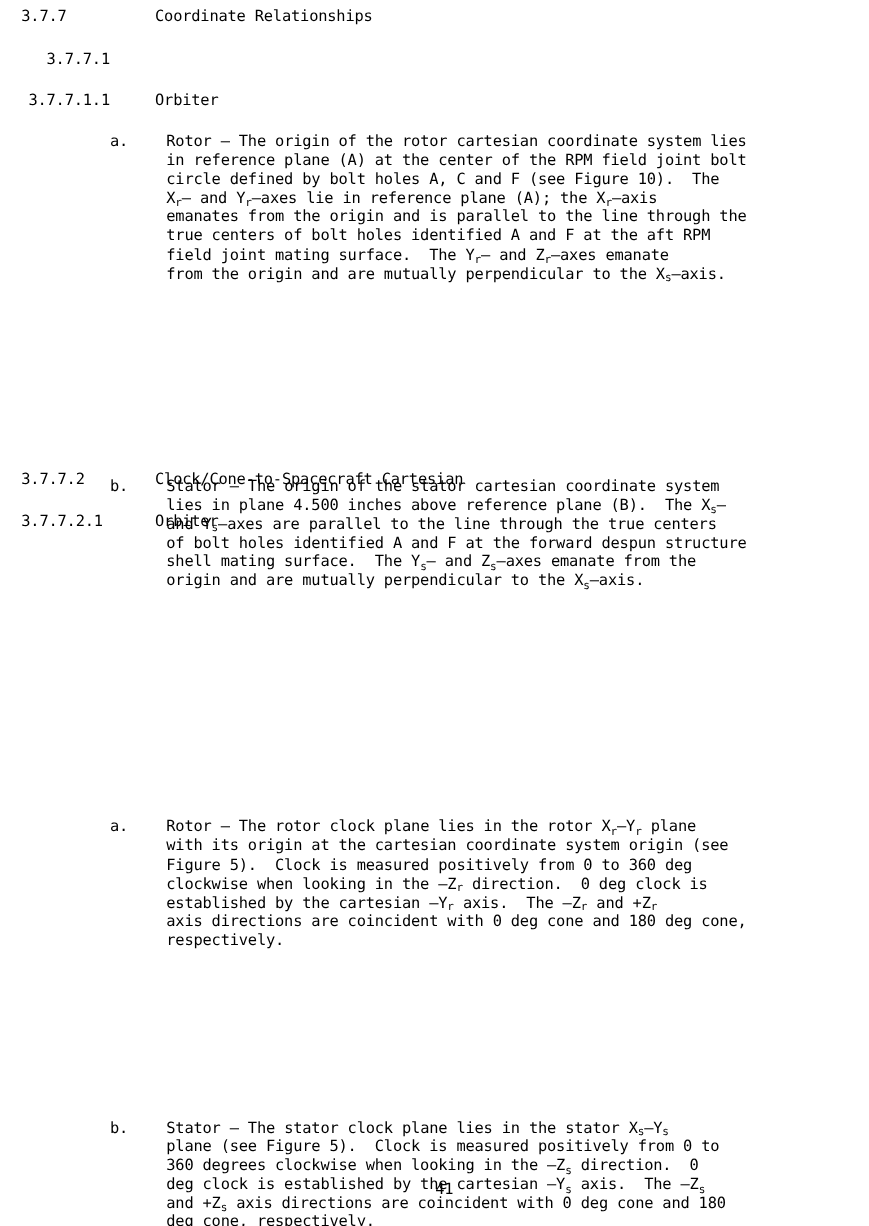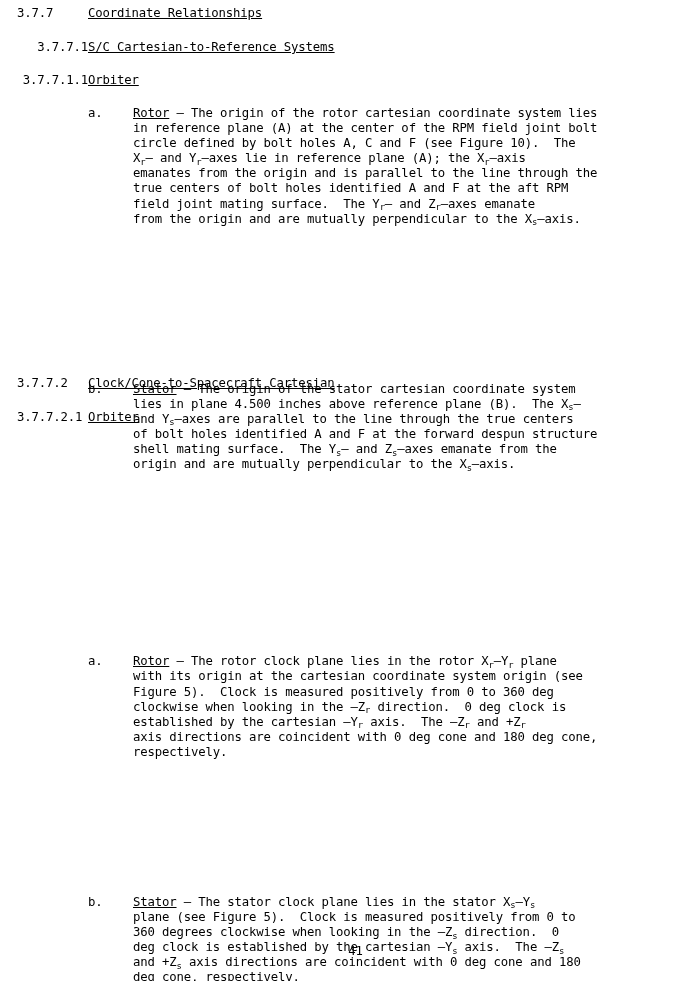--- a/index.html
+++ b/index.html
@@ -26,27 +26,27 @@
     position: relative;
     font-size: 12.3px;
     line-height: 15.1px;
     letter-spacing: -0.15px;
   }
 
   
   .row {
     display: flex;
     align-items: flex-start;
+    gap: 36px;
   }
   .num {
     white-space: nowrap;
     flex: 0 0 auto;
   }
   .u {
-    text-decoration: underline;
   }
 
   
   .blk-777   { position: absolute; left: 17px;  top: 6px;   }
   .blk-7771  { position: absolute; left: 17px;  top: 40px;  }
   .blk-77711 { position: absolute; left: 17px;  top: 73px;  }
   .item-a1   { position: absolute; left: 88px;  top: 106px; }
   .item-b1   { position: absolute; left: 88px;  top: 261px; }
   .blk-7772  { position: absolute; left: 17px;  top: 376px; }
   .blk-77721 { position: absolute; left: 17px;  top: 410px; }
@@ -88,21 +88,20 @@
 
 <div class="page sec">
 
   <div class="row blk-777">
     <span class="num" style="width:71px;display:inline-block;">3.7.7</span>
     <span class="u">Coordinate Relationships</span>
   </div>
 
   <div class="row blk-7771">
     <span class="num" style="width:71px;display:inline-block;text-align:right;">3.7.7.1</span>
-    <span class="u">S/C Cartesian-to-Reference Systems</span>
   </div>
 
   <div class="row blk-77711">
     <span class="num" style="width:71px;display:inline-block;text-align:right;">3.7.7.1.1</span>
     <span class="u">Orbiter</span>
   </div>
 
   <div class="hang item-a1">
     <span class="letter">a.</span>
     <div class="para"><span class="u">Rotor</span><span> – The origin of the rotor cartesian coordinate system lies

